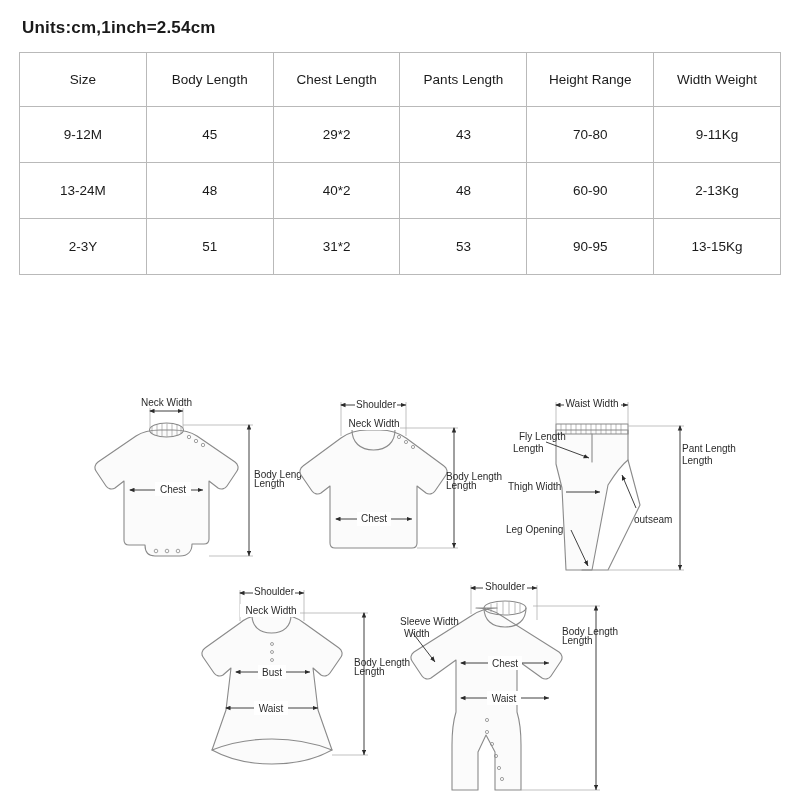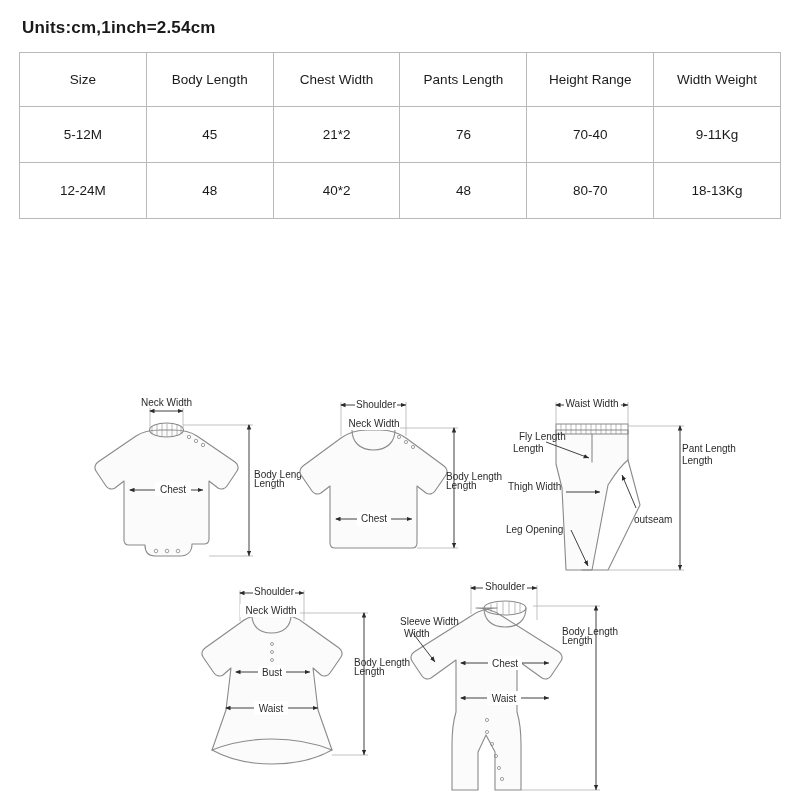--- a/index.html
+++ b/index.html
@@ -105,42 +105,50 @@
 
 <div class="page">
 
   <div class="units-title">Units:cm,1inch=2.54cm</div>
 
   <table class="size-table">
     <thead>
       <tr>
         <td>Size</td>
         <td>Body Length</td>
-        <td>Chest Width</td>
+        <td>Chest Length</td>
         <td>Pants Length</td>
         <td>Height Range</td>
         <td>Width Weight</td>
       </tr>
     </thead>
     <tbody>
       <tr>
-        <td>5-12M</td>
+        <td>9-12M</td>
         <td>45</td>
-        <td>21*2</td>
-        <td>76</td>
-        <td>70-40</td>
+        <td>29*2</td>
+        <td>43</td>
+        <td>70-80</td>
         <td>9-11Kg</td>
       </tr>
       <tr>
-        <td>12-24M</td>
+        <td>13-24M</td>
         <td>48</td>
         <td>40*2</td>
         <td>48</td>
-        <td>80-70</td>
-        <td>18-13Kg</td>
+        <td>60-90</td>
+        <td>2-13Kg</td>
+      </tr>
+      <tr>
+        <td>2-3Y</td>
+        <td>51</td>
+        <td>31*2</td>
+        <td>53</td>
+        <td>90-95</td>
+        <td>13-15Kg</td>
       </tr>
     </tbody>
   </table>
 
   <div class="diagrams">
     <svg class="diagram-svg" width="800" height="420" viewBox="0 0 800 420" xmlns="http://www.w3.org/2000/svg">
       <defs>
         <marker id="ah" markerWidth="7" markerHeight="7" refX="6" refY="2.5" orient="auto">
           <path d="M0,0 L6,2.5 L0,5 z" fill="#2b2b2b"></path>
         </marker>

